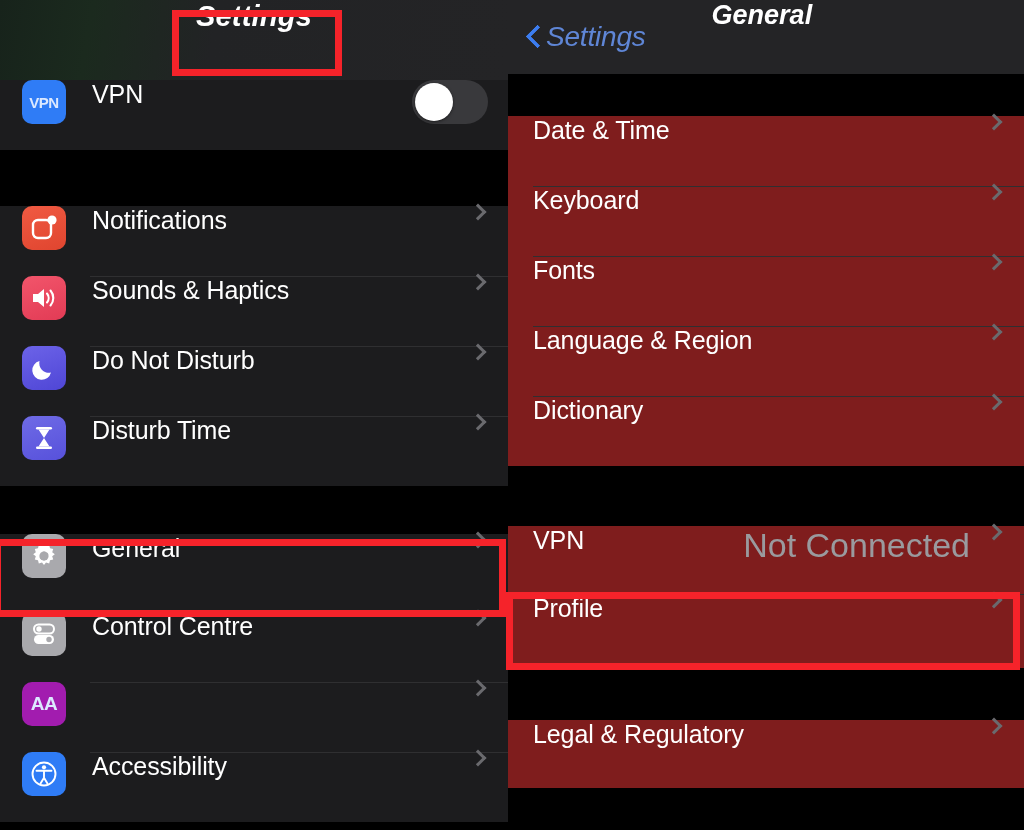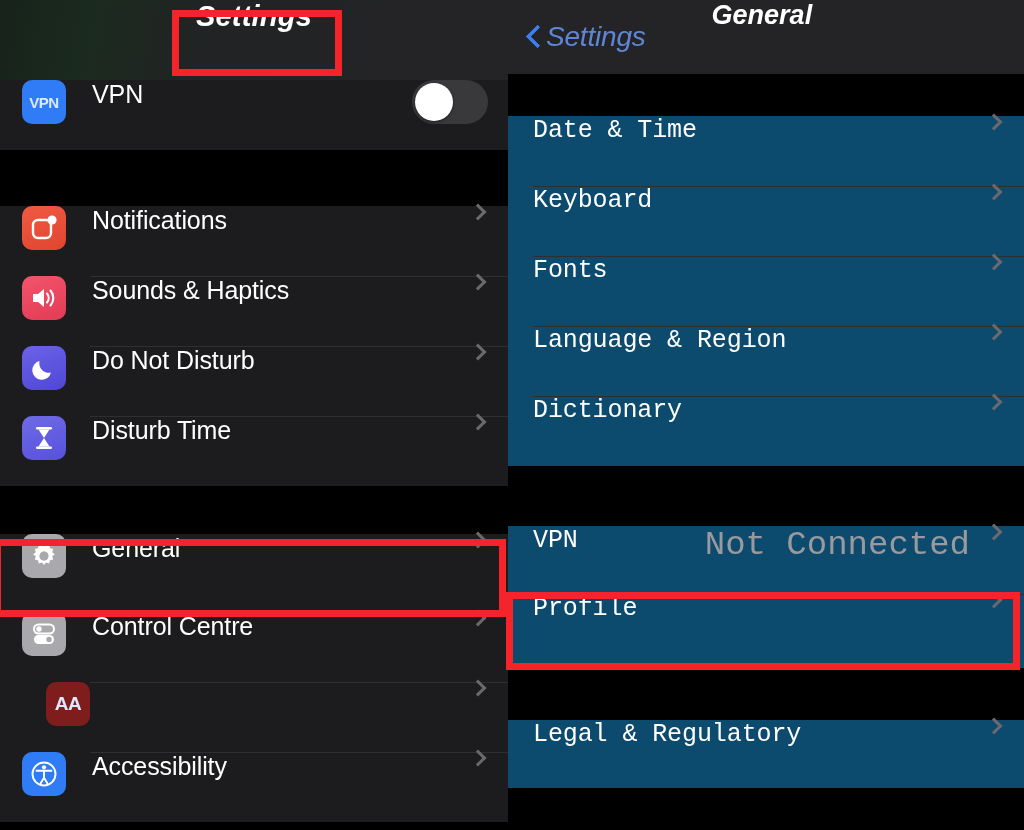--- a/index.html
+++ b/index.html
@@ -93,21 +93,21 @@
   .row {
     position: relative;
     display: flex;
     align-items: flex-start;
     height: 70px;
     padding-left: 22px;
     padding-right: 20px;
     background: #1c1c1e;
     cursor: pointer;
   }
-  #panel-right .row { background: #0c4a6e; padding-left: 25px; font-family: Liberation Mono, monospace; }
+  #panel-right .row { background: #7f1d1d; padding-left: 25px; }
 
   .row.sep::before {
     content: "";
     position: absolute;
     left: 90px; right: 0; top: 0;
     height: 1px;
     background: #2f2f31;
   }
   #panel-right .row.sep::before { left: 25px; }
 
@@ -164,21 +164,21 @@
 
   
   .ic-vpn  { background: #2f7cf6; }
   .ic-vpn span { color:#dce9ff; font-size:15px; font-weight:bold; letter-spacing:-0.5px; }
   .ic-notif { background: linear-gradient(160deg,#f05a42,#e0452f); }
   .ic-sound { background: linear-gradient(160deg,#f2556b,#e23b55); }
   .ic-dnd   { background: linear-gradient(160deg,#6c63e8,#4f46d6); }
   .ic-time  { background: linear-gradient(160deg,#6f6be6,#5751db); }
   .ic-gear  { background: #a9a9ad; }
   .ic-cc    { background: #a9a9ad; }
-  .ic-disp  { background: #7f1d1d; margin-left: 24px; }
+  .ic-disp  { background: #a21caf; }
   .ic-disp span { color:#dce9ff; font-size:19px; font-weight:bold; letter-spacing:-0.5px; }
   .ic-acc   { background: #2f7cf6; }
 
   .glyph { width: 30px; height: 30px; display:block; }
 
   
   .redbox {
     position: absolute;
     border: 7px solid #f5232a;
     pointer-events: none;

